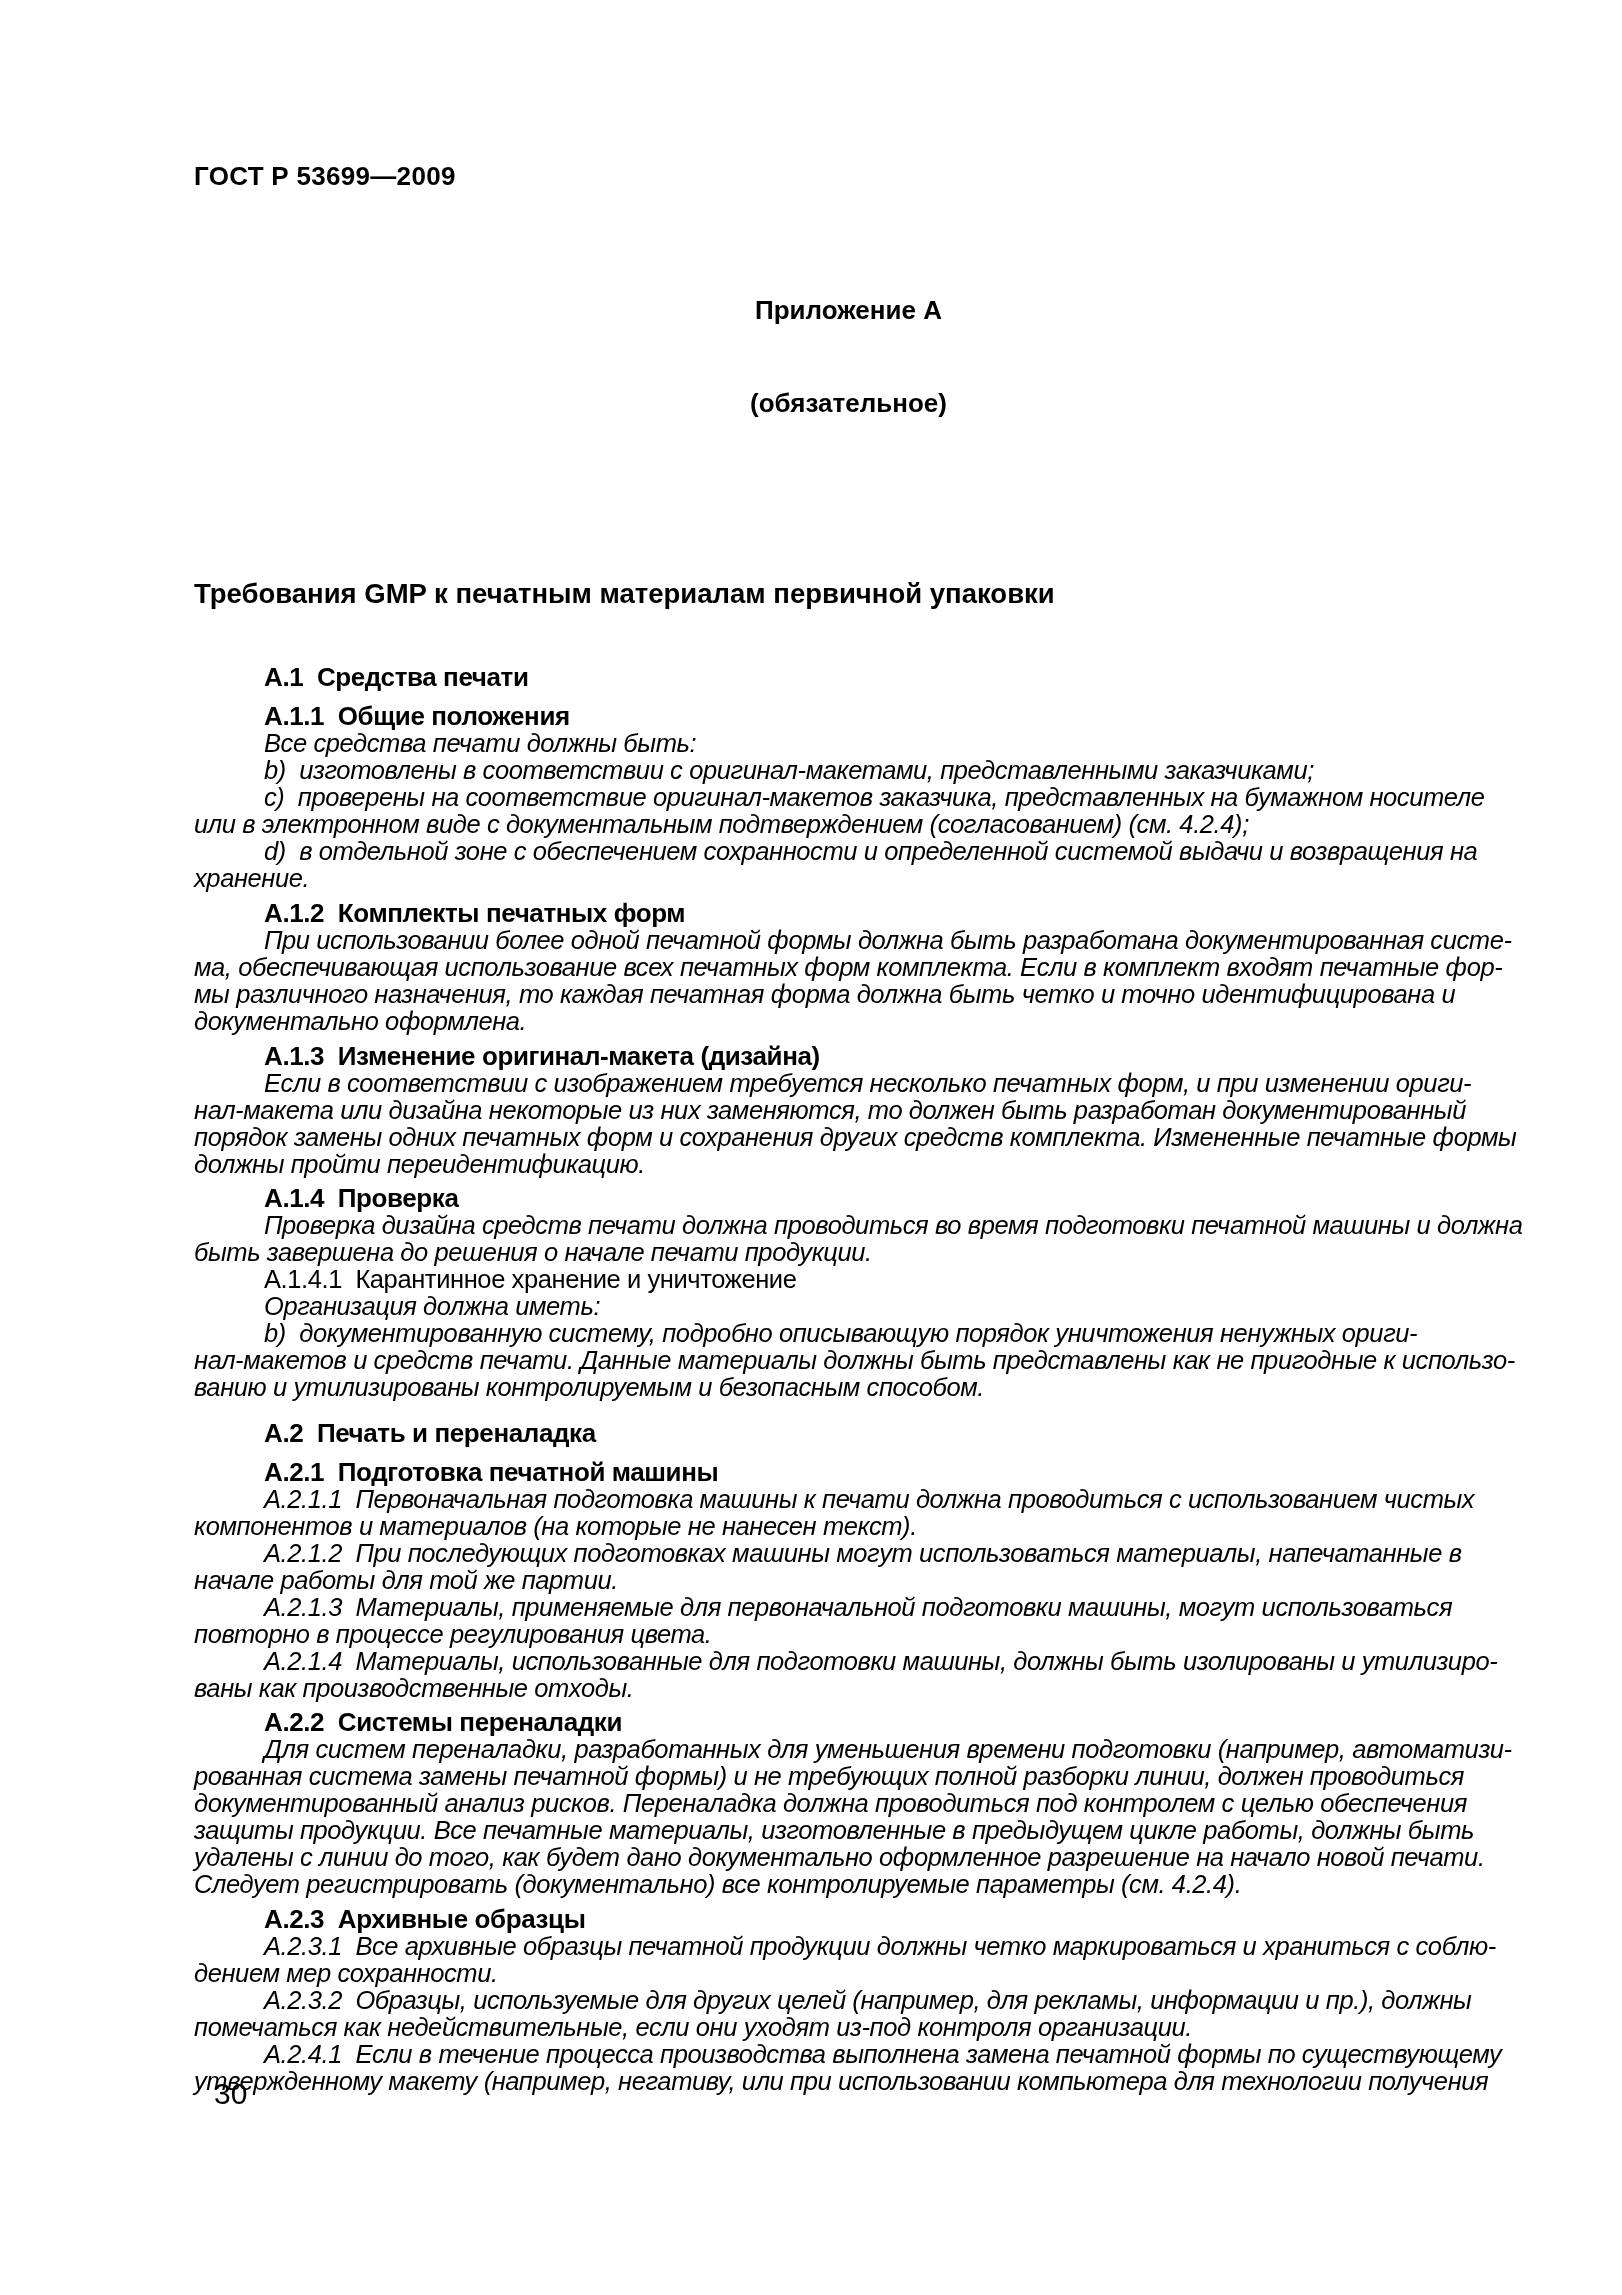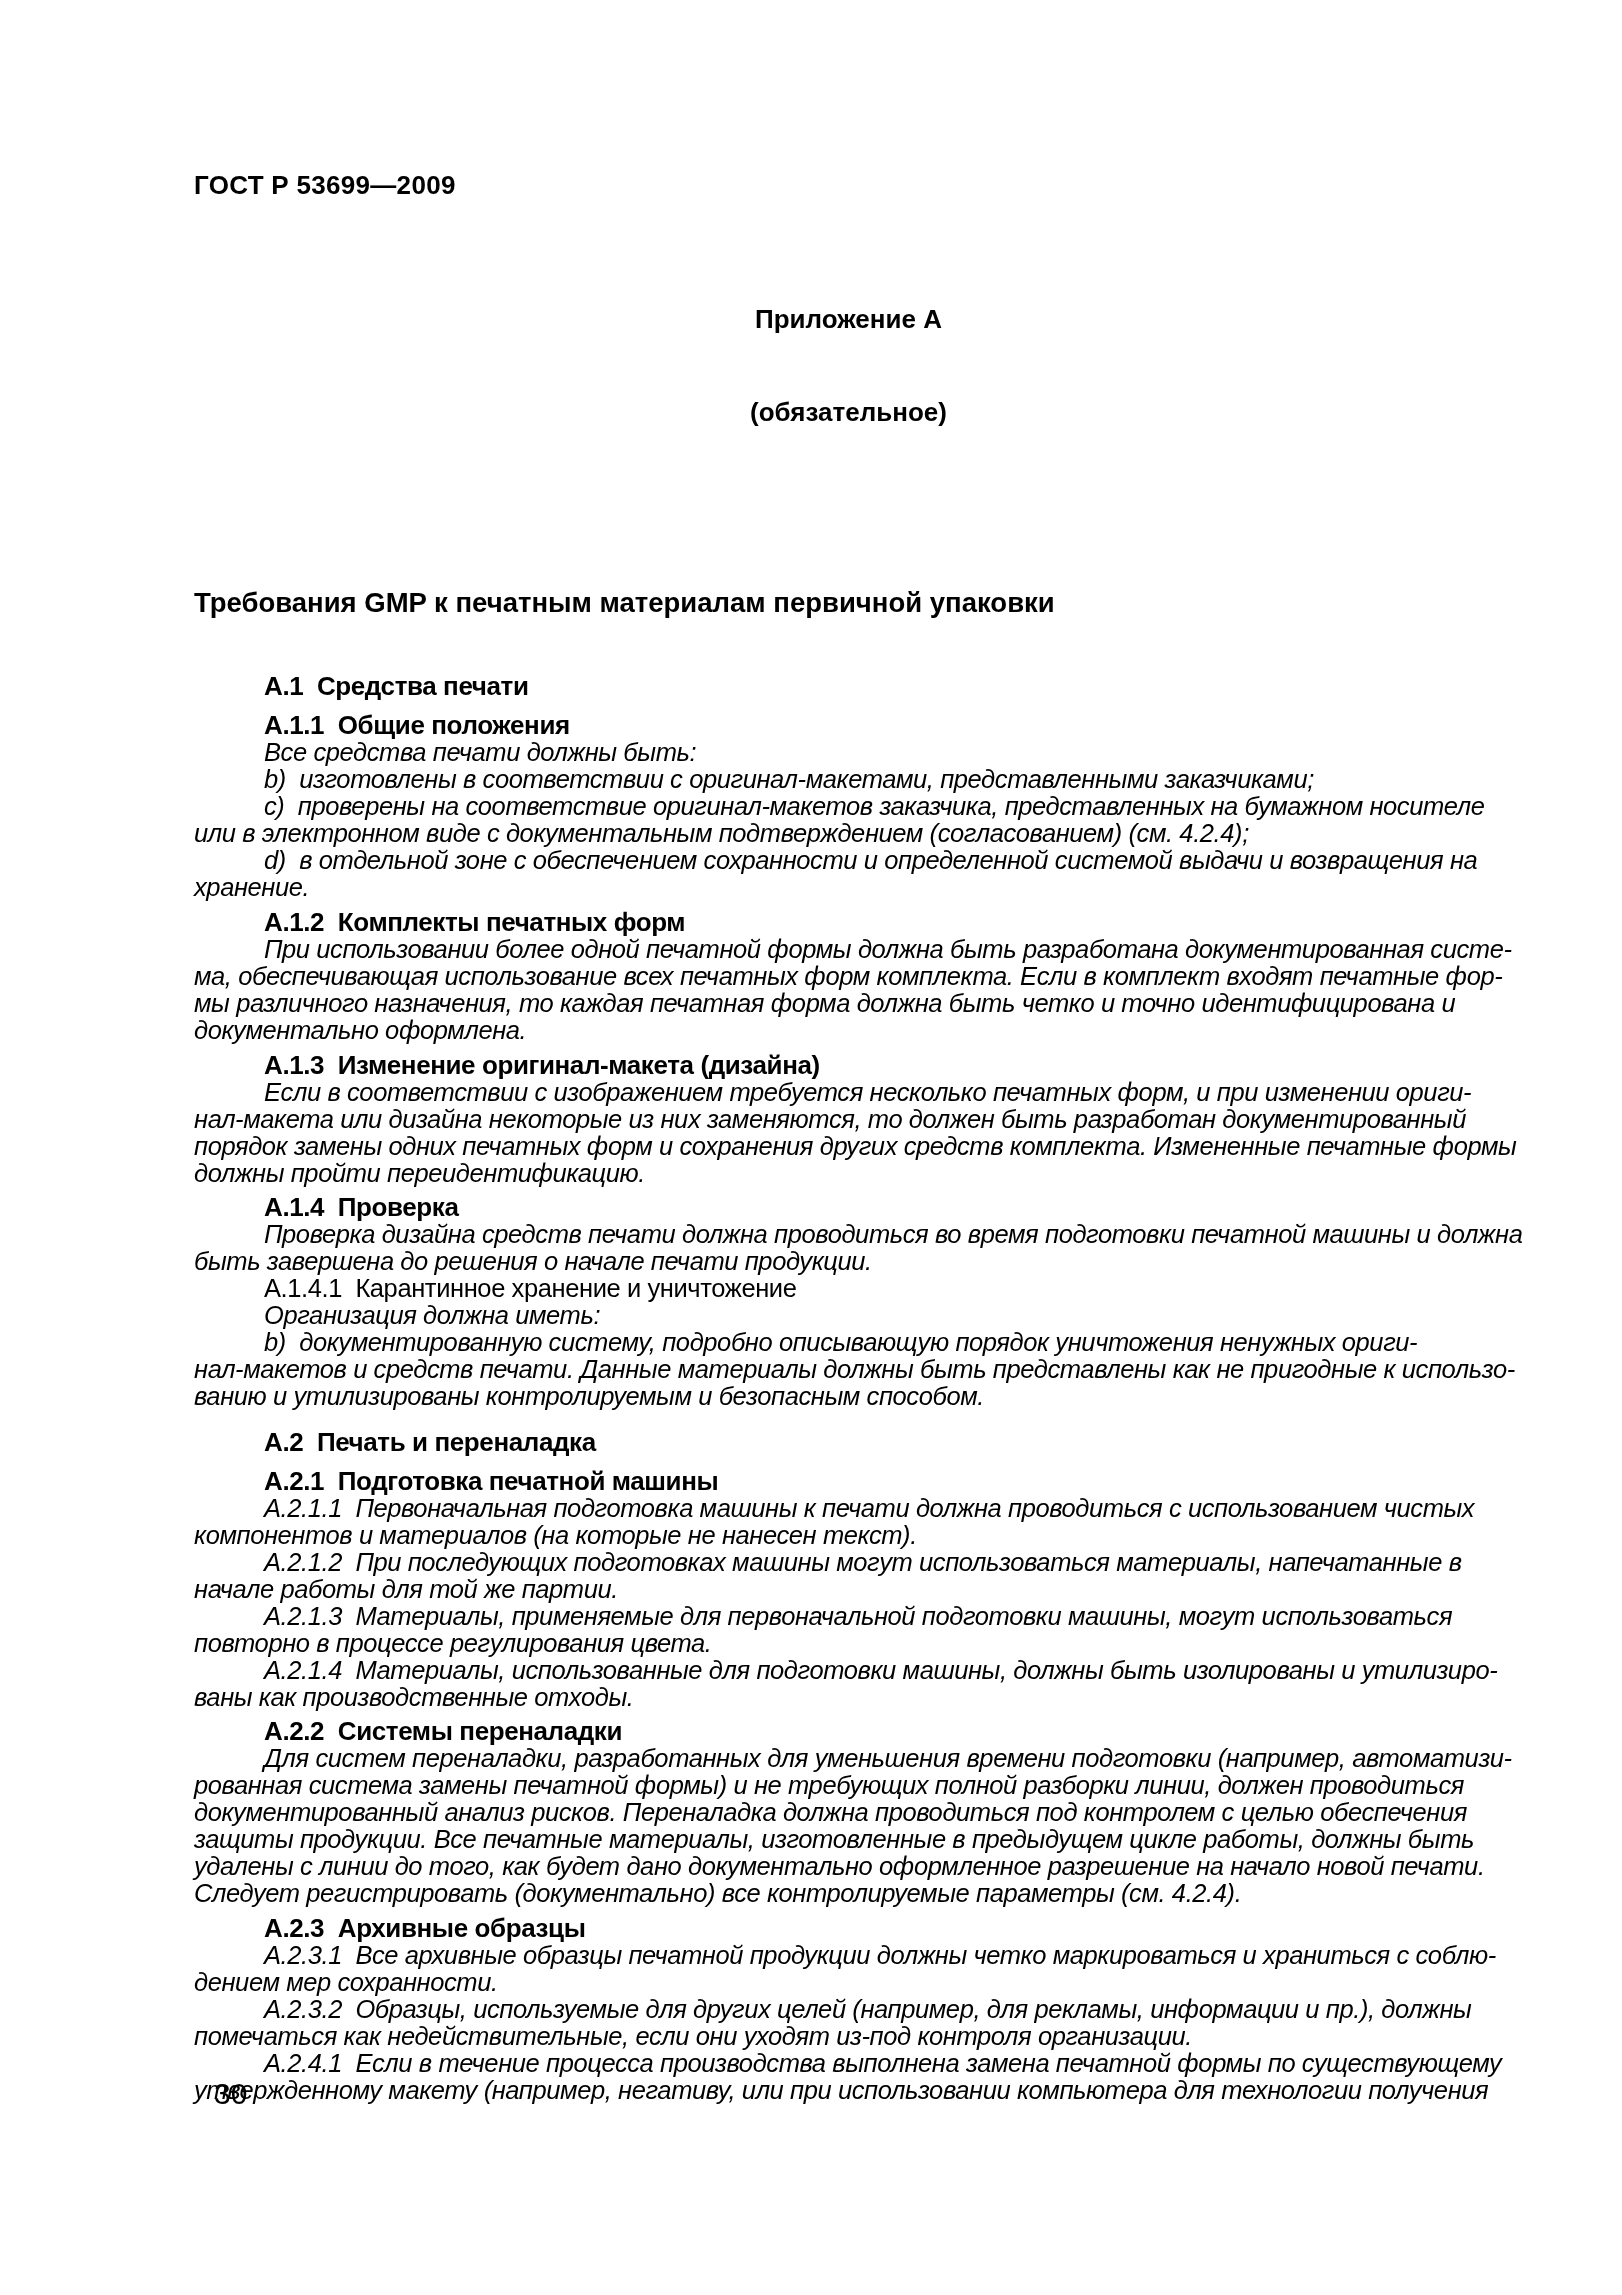--- a/index.html
+++ b/index.html
@@ -14,21 +14,20 @@
     box-sizing: border-box;
     padding: 162px 65px 0 194px;
     overflow: hidden;
   }
   .doc-number {
     font-weight: bold;
     font-size: 26px;
     line-height: 29px;
     letter-spacing: 0.3px;
     white-space: pre-wrap;
-    margin-top: 9px;
   }
   .annex-head {
     width: 1309px;
     text-align: center;
     font-weight: bold;
     font-size: 26px;
     line-height: 31px;
     margin-top: 42px;
     white-space: pre-wrap;
   }

